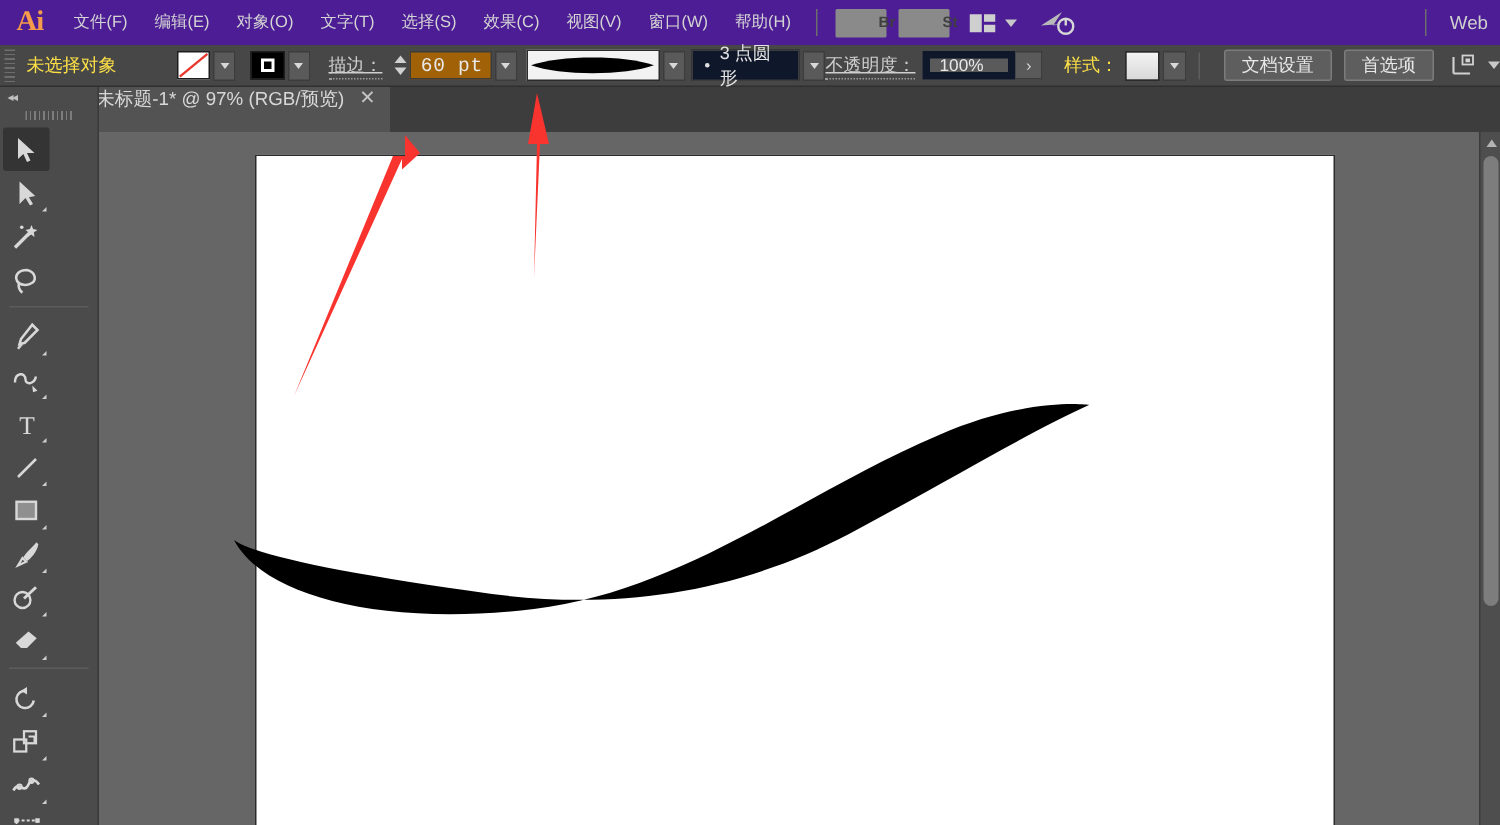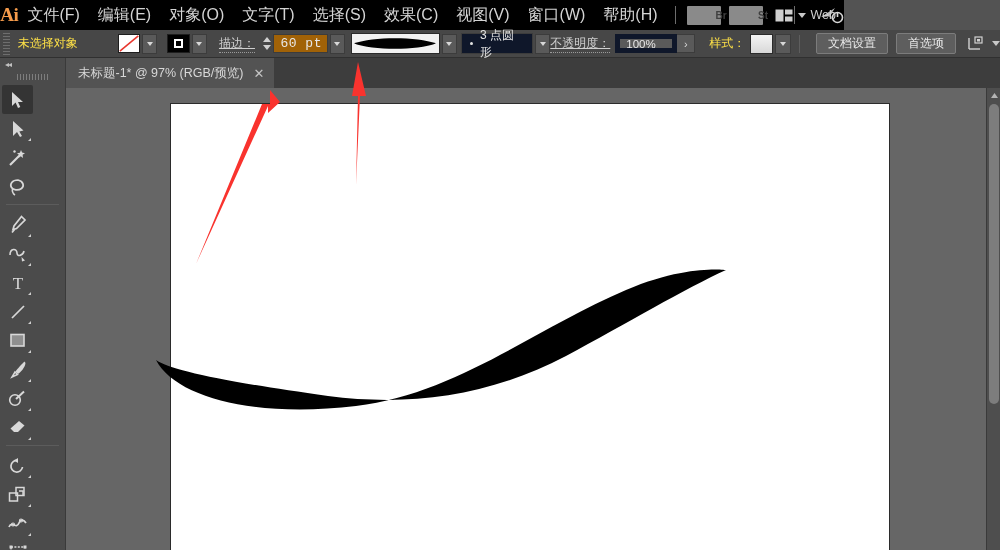--- a/index.html
+++ b/index.html
@@ -7,34 +7,34 @@
     width: 1000px; height: 550px;
     overflow: hidden;
     background: #535353;
     font-family: "Liberation Sans", sans-serif;
     -webkit-font-smoothing: antialiased;
   }
   #app { position: relative; width: 1000px; height: 550px; }
 
   
   .menubar {
-    position: absolute; left: 0; top: 0; width: 844px; height: 30px;
-    background: #000000;
+    position: absolute; left: 0; top: 0; width: 1000px; height: 30px;
+    background: #4c1d95;
     display: flex; align-items: center;
   }
   .ai-logo {
     width: 40px; height: 30px;
     display: flex; align-items: center; justify-content: center;
     color: #f59b4b; font-size: 19px; font-weight: bold;
     font-family: "Liberation Serif", serif;
     letter-spacing: -0.5px;
   }
   .menu-item {
     padding: 0 9px; height: 30px; line-height: 30px;
-    color: #d4d4d4; font-size: 16px; white-space: nowrap;
+    color: #d4d4d4; font-size: 11px; white-space: nowrap;
   }
   .mb-sep {
     width: 1px; height: 18px; background: #6d6d6d; margin: 0 8px;
   }
   .app-chip {
     width: 19px; height: 19px; margin: 0 4px;
     background: #8a8a8a; color: #3f3f3f;
     font-size: 10px; font-weight: bold;
     display: flex; align-items: center; justify-content: center;
     border-radius: 1px;
@@ -153,23 +153,23 @@
   }
   .align-icon { width: 22px; height: 20px; margin-left: 10px;
     display: flex; align-items: center; justify-content: center; }
 
   
   .tabbar {
     position: absolute; left: 0; top: 58px; width: 1000px; height: 30px;
     background: #3d3d3d;
   }
   .doc-tab {
-    position: absolute; left: 66px; top: 0; height: 30px;
+    position: absolute; left: 52px; top: 0; height: 30px;
     background: #535353;
-    display: flex; align-items: center; padding: 0 8px 0 12px;
+    display: flex; padding: 0 8px 0 12px;
     gap: 8px;
   }
   .doc-tab-label { color: #d8d8d8; font-size: 12.5px; white-space: nowrap; }
   .tab-close { color: #c4c4c4; font-size: 13px; line-height: 1;
     padding: 0 2px; cursor: default; }
 
   
   .toolbar {
     position: absolute; left: 0; top: 58px; width: 66px; height: 492px;
     background: #4b4b4b; border-right: 1px solid #3a3a3a;

